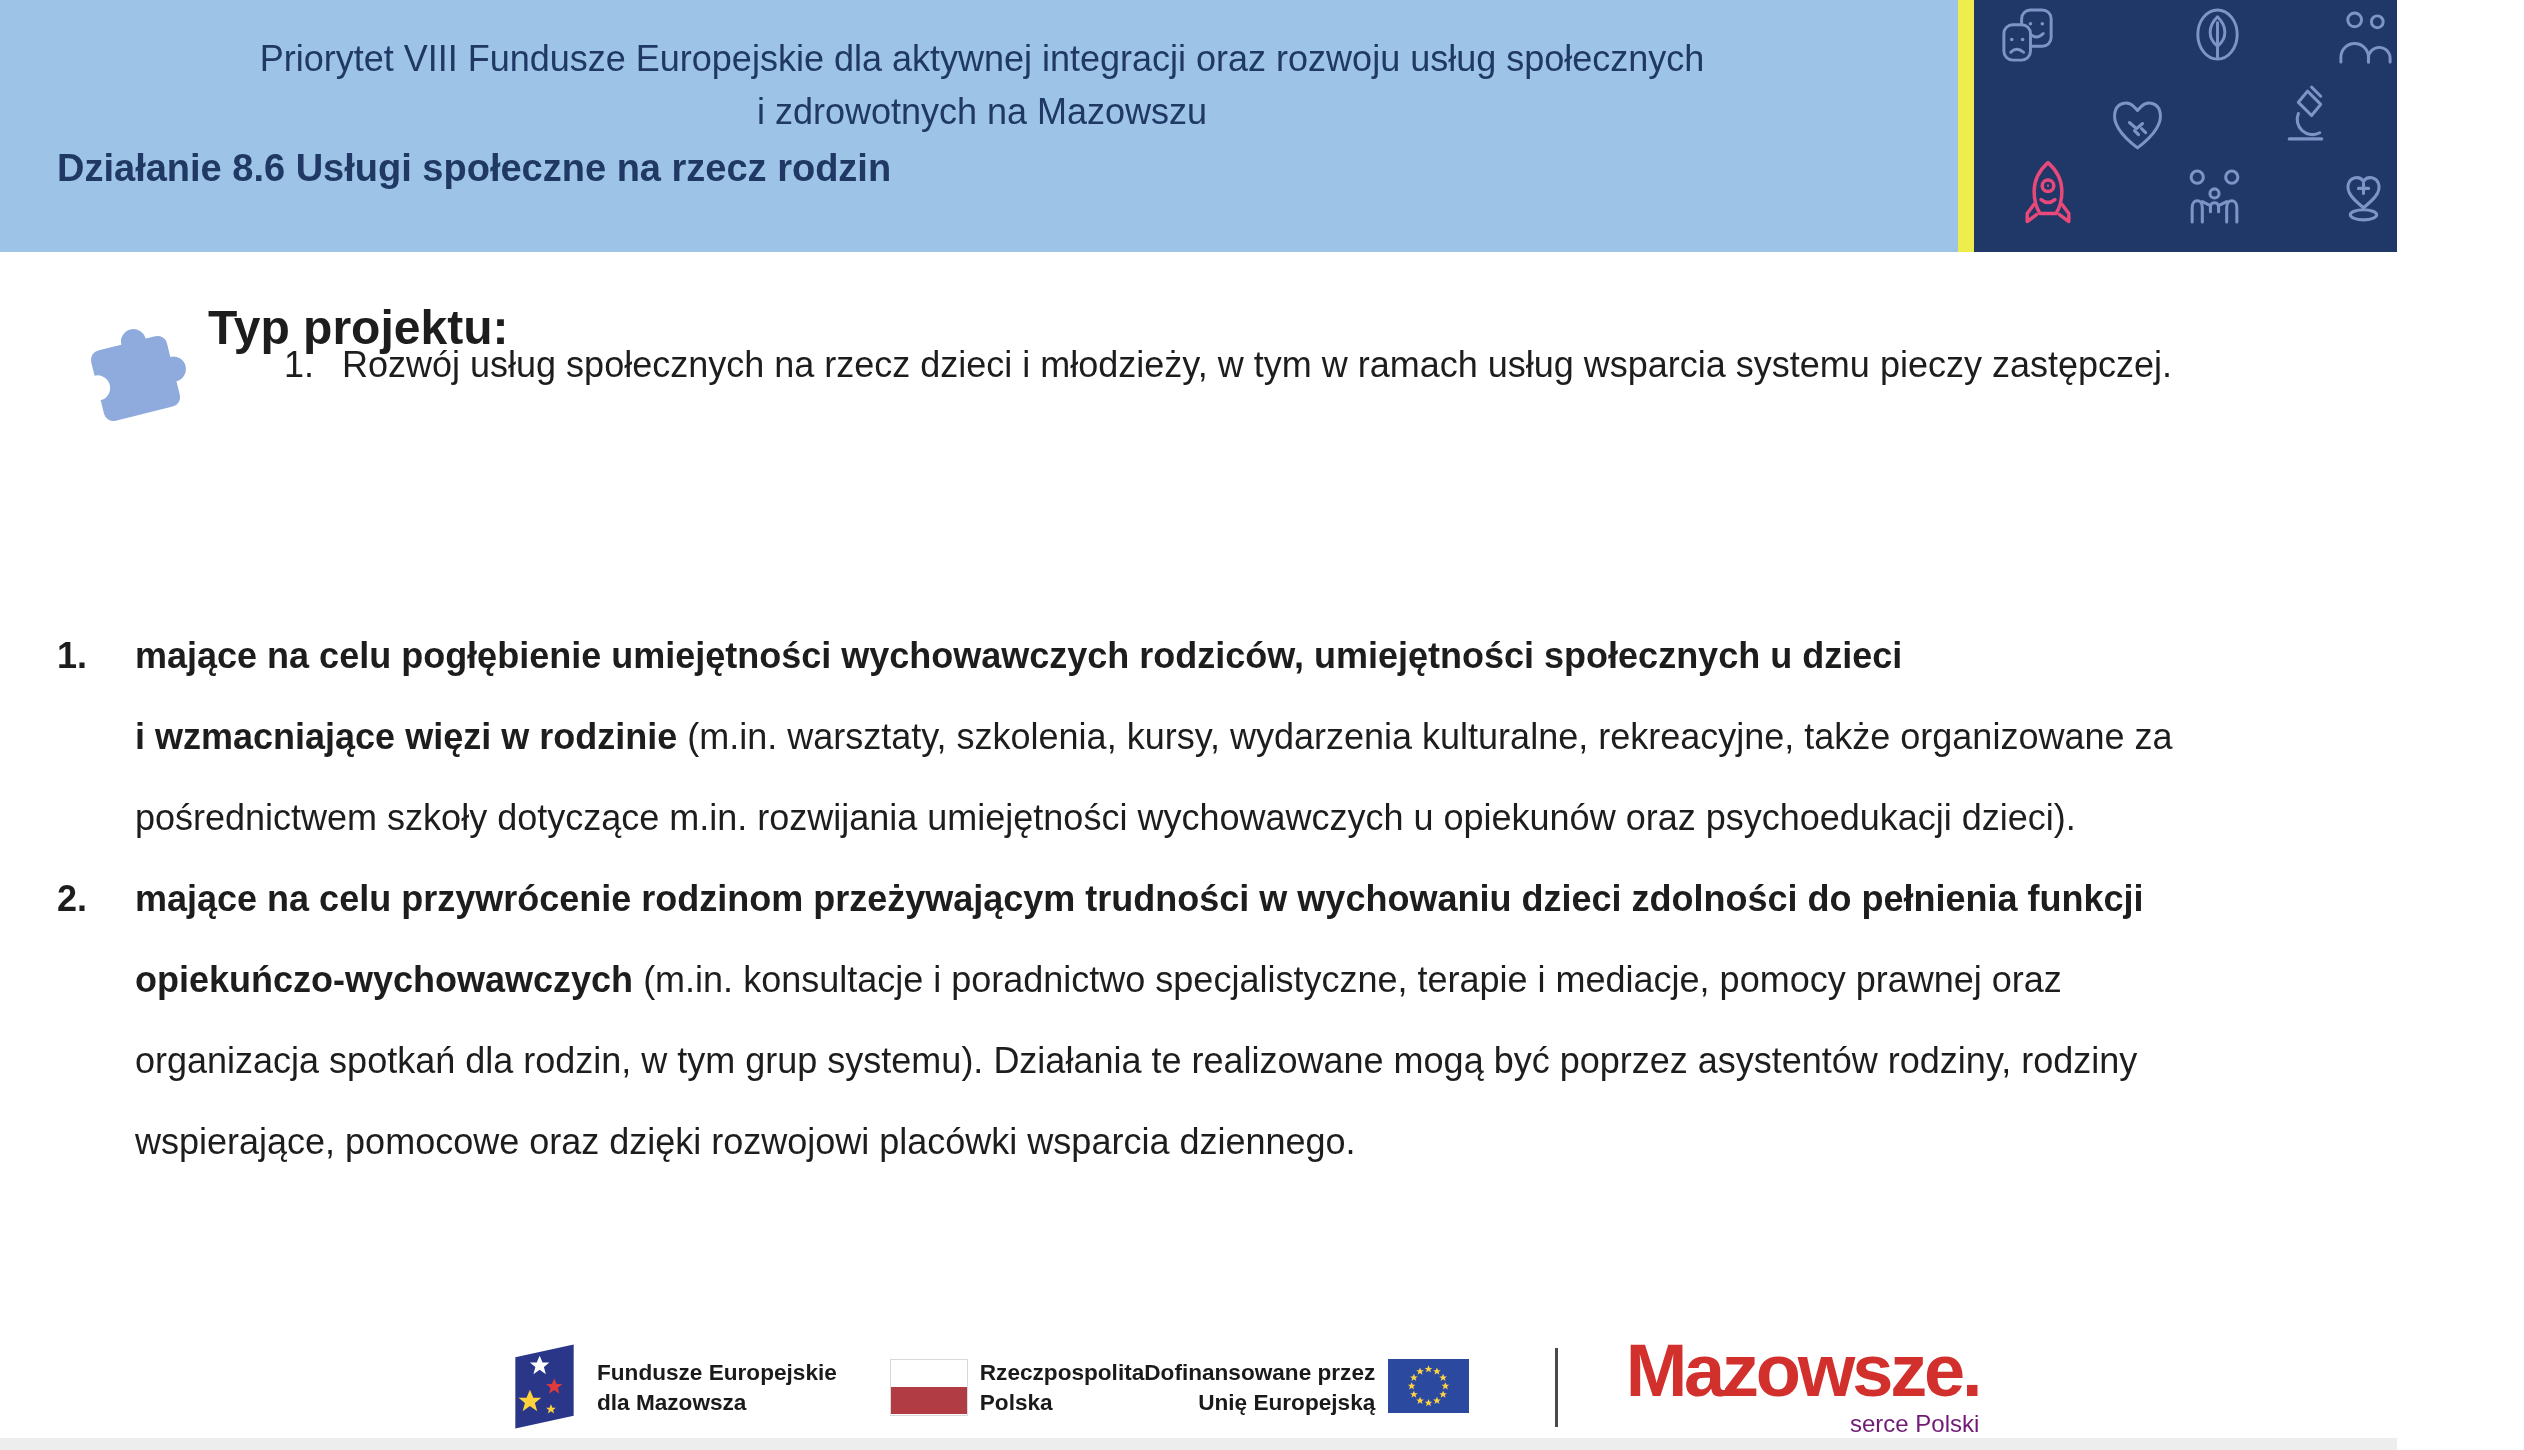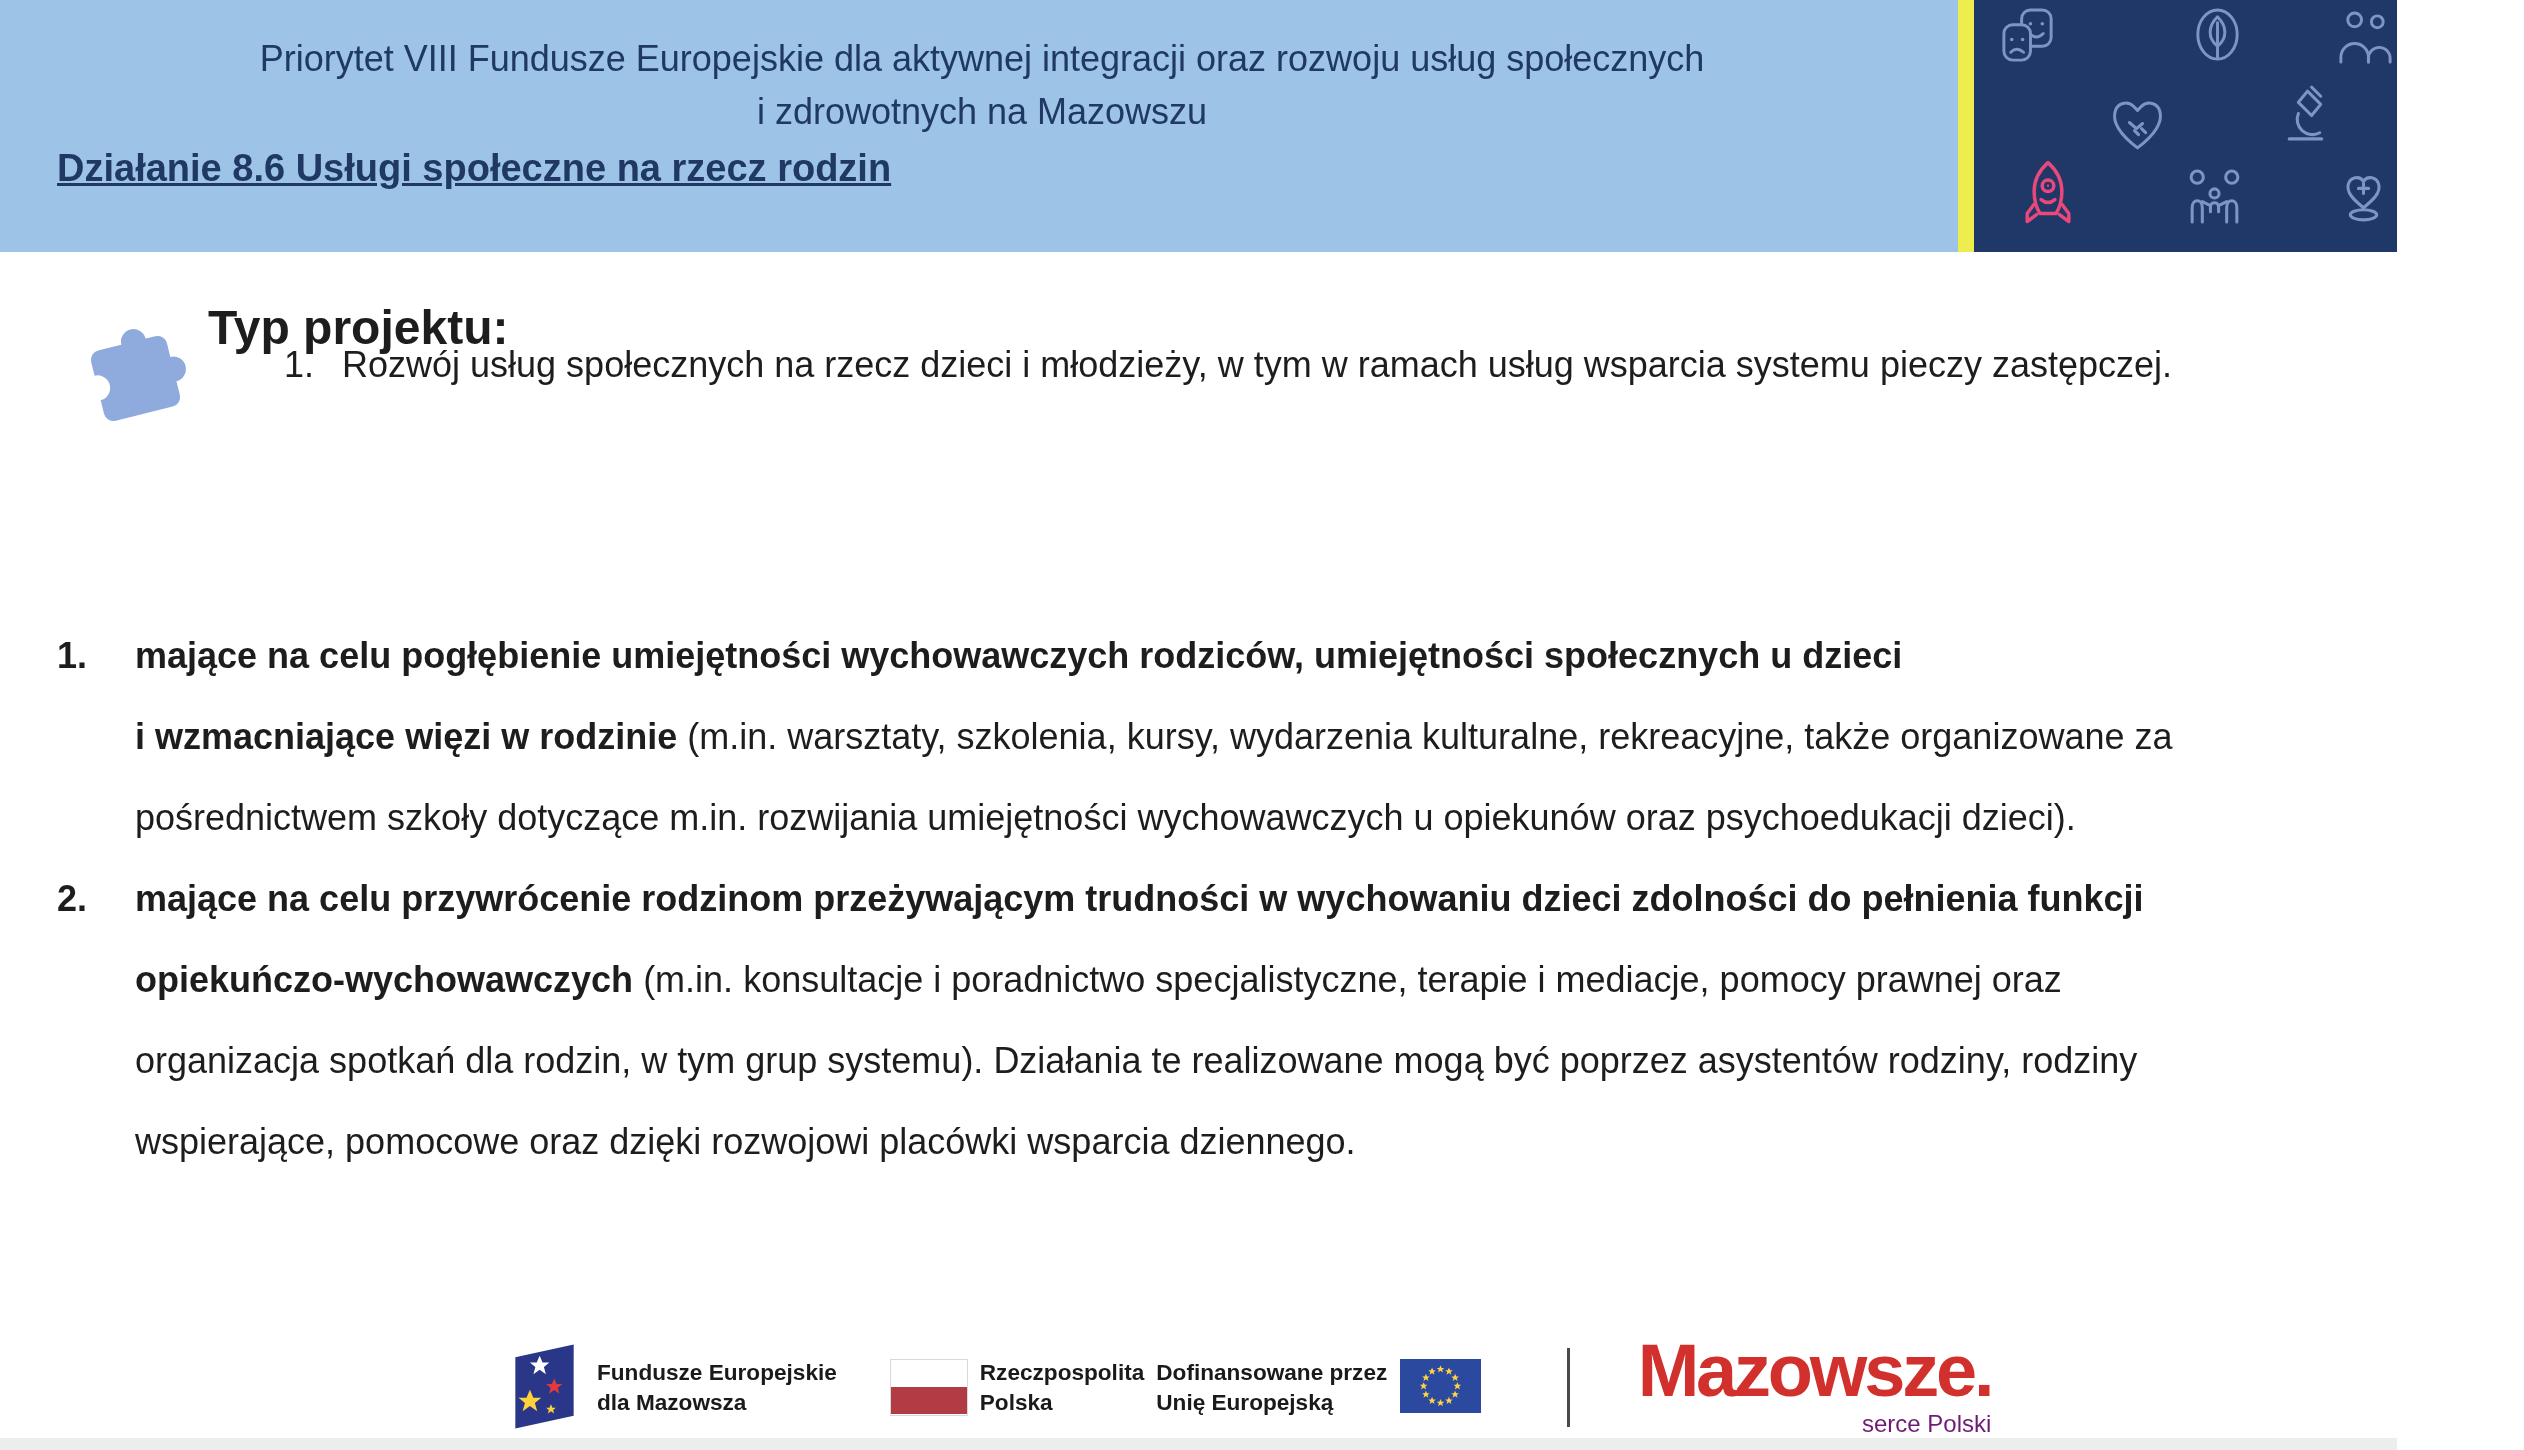--- a/index.html
+++ b/index.html
@@ -7,21 +7,21 @@
          font-family:"Liberation Sans", sans-serif;color:#1d1d1d;}
 
   
   .hdr-band{position:absolute;left:0;top:0;width:2525px;height:252px;background:#9DC3E6;}
   .hdr-stripe{position:absolute;left:1958px;top:0;width:16px;height:252px;background:#EDED4E;}
   .hdr-panel{position:absolute;left:1974px;top:0;width:551px;height:252px;background:#1F3868;}
   .hdr-title{position:absolute;left:57px;top:32px;width:1850px;text-align:center;
              font-size:36px;line-height:53px;color:#1F3864;}
   .hdr-title div{white-space:nowrap;}
   .hdr-subtitle{position:absolute;left:57px;top:147px;font-size:38px;font-weight:bold;
-                color:#1F3864;white-space:nowrap;text-decoration:underline;}
+                color:#1F3864;white-space:nowrap;}
   .ip-icon{position:absolute;color:#7E94C6;}
   .ip-icon svg{display:block;}
   .ip-icon.accent{color:#E9487A;}
   .ip-icon svg *{stroke:currentColor;stroke-width:3;fill:none;stroke-linecap:round;stroke-linejoin:round;}
   .ip-icon svg .fillc{fill:currentColor;stroke:none;}
   .ip-icon svg .knock{fill:#1F3868;}
 
   
   .puzzle{position:absolute;left:63px;top:317px;}
   .typ-head{position:absolute;left:208px;top:300px;font-size:48px;font-weight:bold;white-space:nowrap;}
@@ -31,21 +31,21 @@
   .actions{position:absolute;left:57px;top:615px;width:2423px;}
   .action{display:flex;}
   .action .num{width:78px;font-weight:bold;font-size:36px;line-height:81px;}
   .action .lines{flex:1;}
   .action .line{height:81px;line-height:81px;font-size:36px;white-space:nowrap;}
   .action .line b{font-weight:bold;}
 
   
   .footer{position:absolute;left:504px;top:1331px;height:113px;display:flex;align-items:center;}
   .logo-label{font-size:22.6px;line-height:30px;font-weight:bold;color:#1a1a1a;margin-left:12px;white-space:nowrap;}
-  .logo-label.right{margin-left:12px;margin-right:13px;}
+  .logo-label.right{text-align:right;margin-left:0;margin-right:13px;}
   .pl-flag{width:78px;height:57px;border:1.6px solid #d9d9d9;box-sizing:border-box;margin-left:53px;}
   .pl-flag .w{height:27px;background:#ffffff;}
   .pl-flag .r{height:27px;background:#B13C44;}
   .eu-label{margin-left:113px;}
   .divider{width:2.4px;height:79px;background:#4a4a4a;margin-left:86px;}
   .mazowsze{margin-left:68px;display:flex;flex-direction:column;align-items:flex-end;}
   .mz-word{font-size:74px;line-height:68px;font-weight:bold;color:#D2302C;letter-spacing:-3.2px;white-space:nowrap;}
   .mz-tag{font-size:24px;color:#701a75;margin-top:4.8px;white-space:nowrap;}
   .bottom-strip{position:absolute;left:0;bottom:0;width:2525px;height:13px;background:#ededed;}
 </style>

